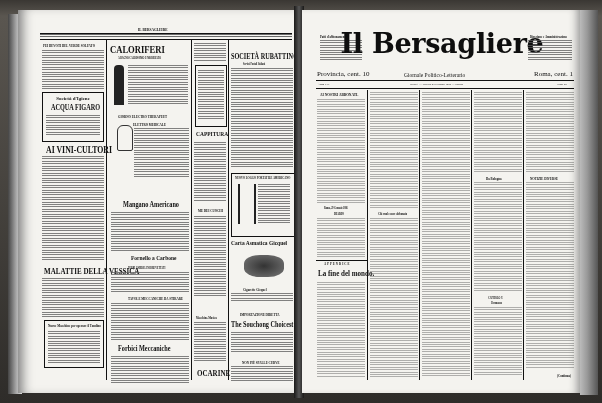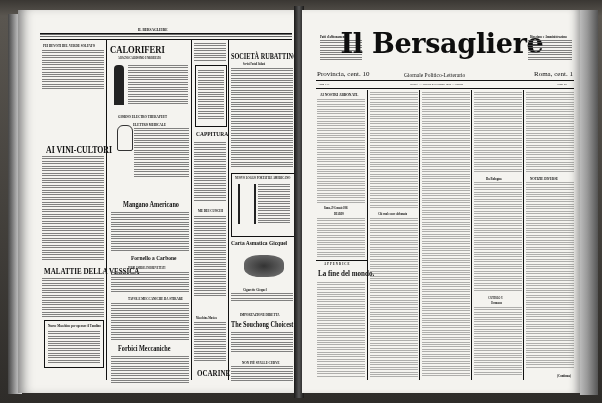--- a/index.html
+++ b/index.html
@@ -28,20 +28,25 @@
 <div class="edge-left"></div>
 
 <div class="page page-left">
   <div class="hd" style="left:120px;top:18px;font-size:3.5px;">IL BERSAGLIERE</div>
   <div class="rule" style="left:22px;top:23px;width:252px;height:1px;"></div>
   <div class="text-block" style="left:22px;top:24px;width:252px;height:5px;opacity:.9;"></div>
   <div class="rule" style="left:22px;top:29px;width:252px;height:1px;"></div>
 
   <div class="hd cond" style="left:25px;top:33px;font-size:4px;">PEI DEVOTI DEL VERDE SOLFATO</div>
   <div class="text-block" style="left:24px;top:40px;width:62px;height:40px;"></div>
+  <div class="boxed" style="left:24px;top:82px;width:60px;height:48px;">
+    <div class="hd" style="left:0;width:60px;top:3px;font-size:5px;">Società d'Igiene</div>
+    <div class="hd cond" style="left:8px;top:10px;font-size:8px;">ACQUA FIGARO</div>
+    <div class="text-block" style="left:3px;top:22px;width:54px;height:22px;"></div>
+  </div>
   <div class="hd cond" style="left:28px;top:134px;font-size:10px;">AI VINI-CULTORI</div>
   <div class="text-block" style="left:24px;top:146px;width:62px;height:105px;"></div>
   <div class="hd cond" style="left:26px;top:256px;font-size:9px;">MALATTIE DELLA VESSICA</div>
   <div class="text-block" style="left:24px;top:268px;width:62px;height:40px;"></div>
   <div class="boxed" style="left:26px;top:310px;width:58px;height:46px;">
     <div class="hd cond" style="left:3px;top:2px;font-size:4px;">Nuove Macchine per operare il Tondino</div>
     <div class="text-block" style="left:3px;top:10px;width:52px;height:32px;"></div>
   </div>
   <div class="rule" style="left:88px;top:30px;width:1px;height:340px;"></div>
 

